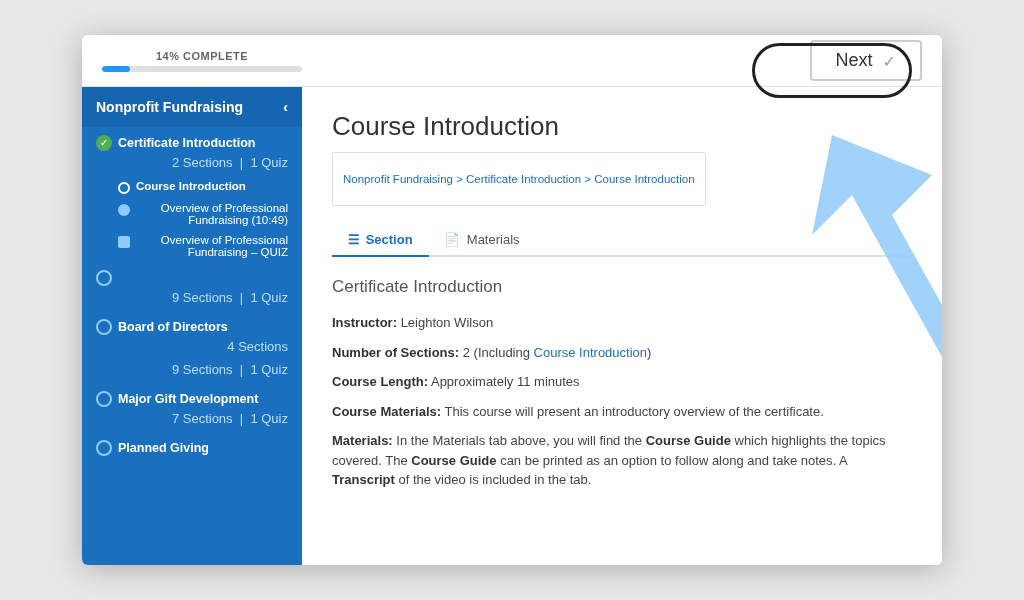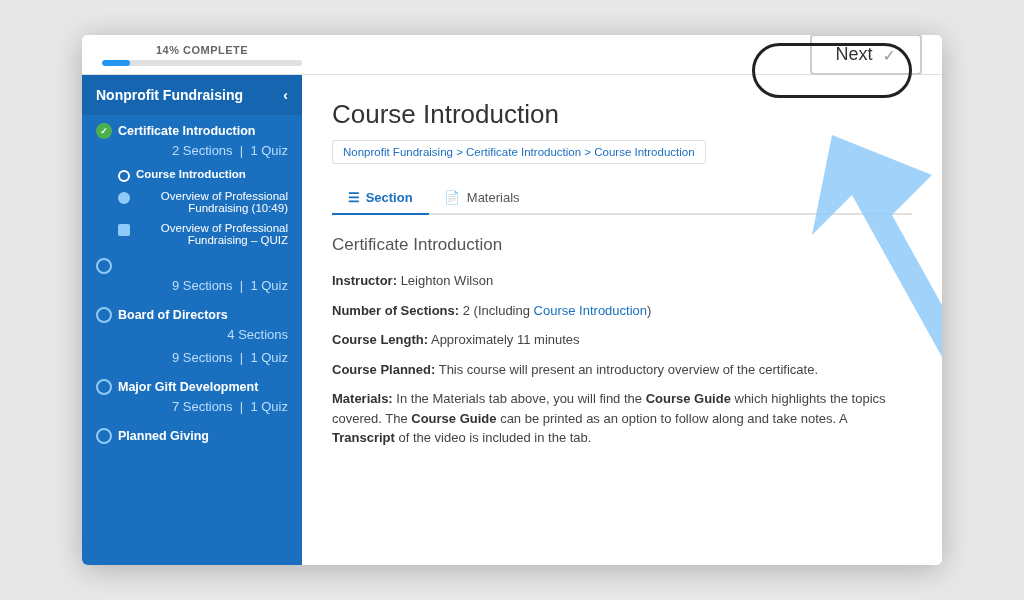--- a/index.html
+++ b/index.html
@@ -22,21 +22,21 @@
       display: flex;
       flex-direction: column;
       overflow: hidden;
       position: relative;
     }
     
     .top-bar {
       display: flex;
       align-items: center;
       padding: 0 20px;
-      height: 40px;
+      height: 52px;
       background: #fff;
       border-bottom: 1px solid #e0e0e0;
       flex-shrink: 0;
       justify-content: space-between;
     }
     .progress-section {
       display: flex;
       flex-direction: column;
       align-items: center;
       gap: 4px;
@@ -184,21 +184,21 @@
       font-weight: 400;
       color: #333;
       margin-bottom: 10px;
     }
     .breadcrumb {
       font-size: 11.5px;
       color: #1a6fbf;
       margin-bottom: 18px;
       border: 1px solid #e0e0e0;
       display: inline-block;
-      padding: 5px 10px;
+      padding: 20px 10px;
       border-radius: 2px;
     }
     .tabs {
       display: flex;
       gap: 0;
       border-bottom: 2px solid #e0e0e0;
       margin-bottom: 20px;
     }
     .tab {
       display: flex;
@@ -373,21 +373,21 @@
         <strong>Number of Sections:</strong>
         <span> 2 (Including </span><a>Course Introduction</a><span>)</span>
       </div>
 
       <div class="info-row">
         <strong>Course Length:</strong>
         <span> Approximately 11 minutes</span>
       </div>
 
       <div class="info-row">
-        <strong>Course Planned:</strong>
+        <strong>Course Materials:</strong>
         <span> This course will present an introductory overview of the certificate.</span>
       </div>
 
       <div class="info-row">
         <strong>Materials:</strong>
         <span> In the Materials tab above, you will find the </span><strong>Course Guide</strong><span> which highlights the topics covered. The <strong>Course Guide</strong> can be printed as an option to follow along and take notes. A <strong>Transcript</strong> of the video is included in the tab.</span>
       </div>
     </div>
   </div>
 

